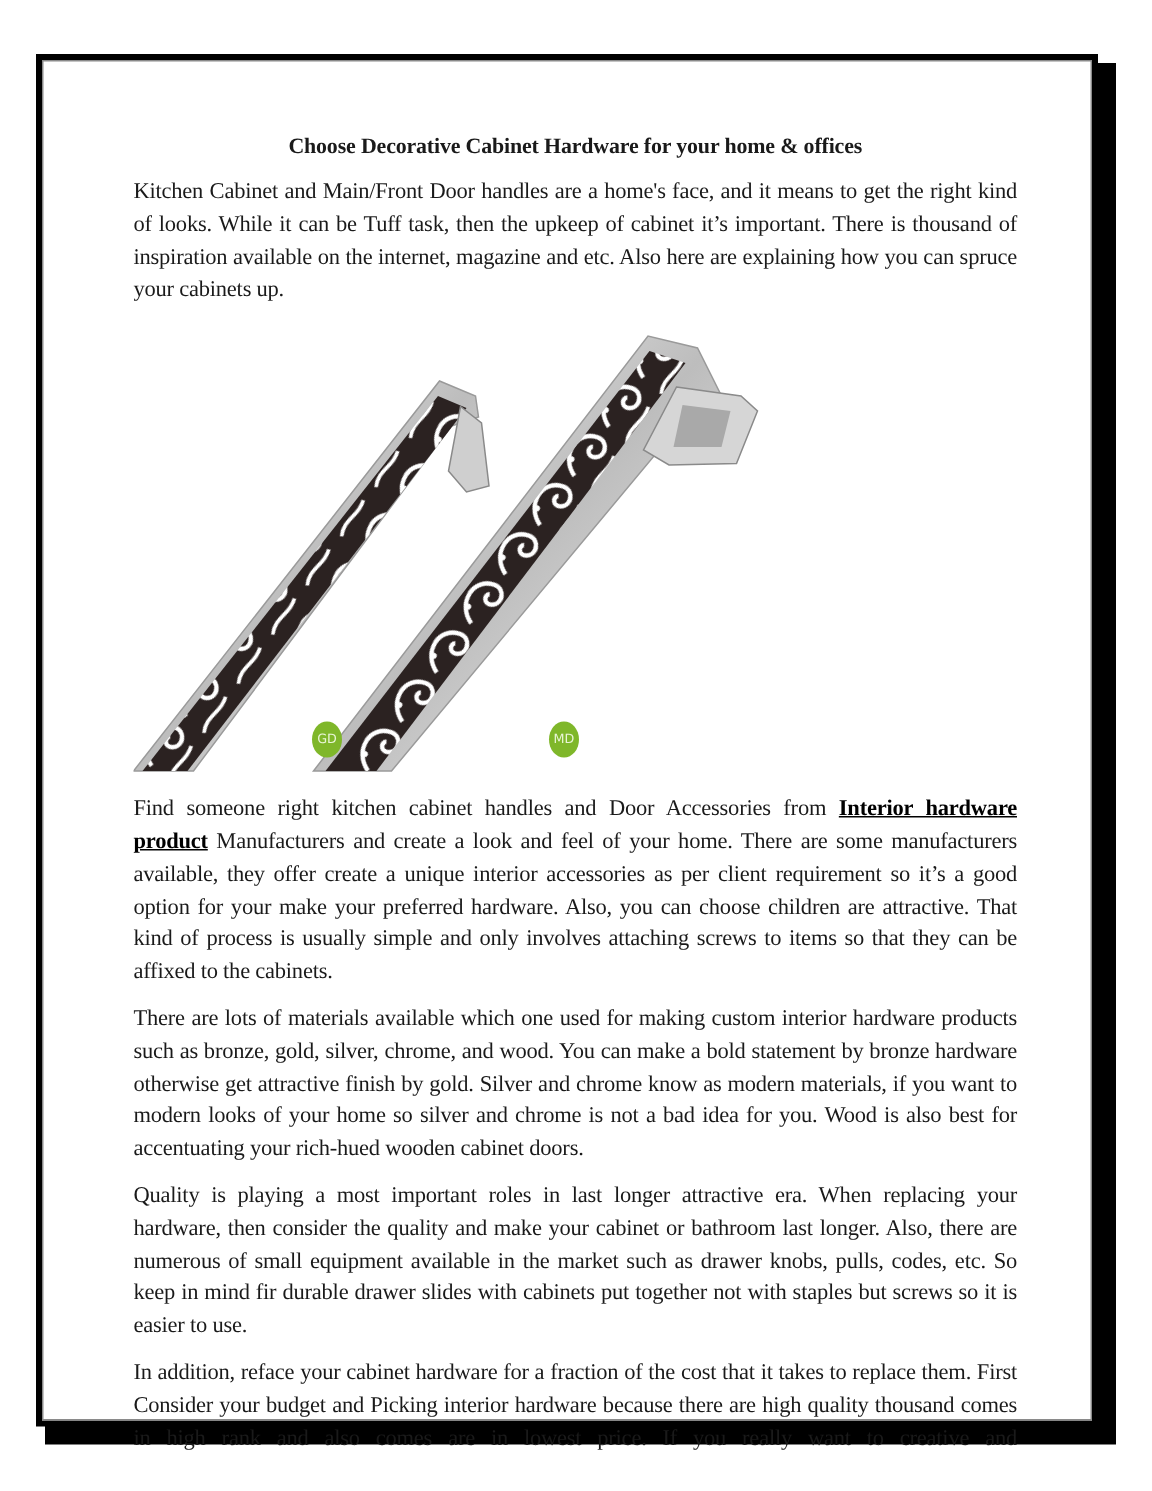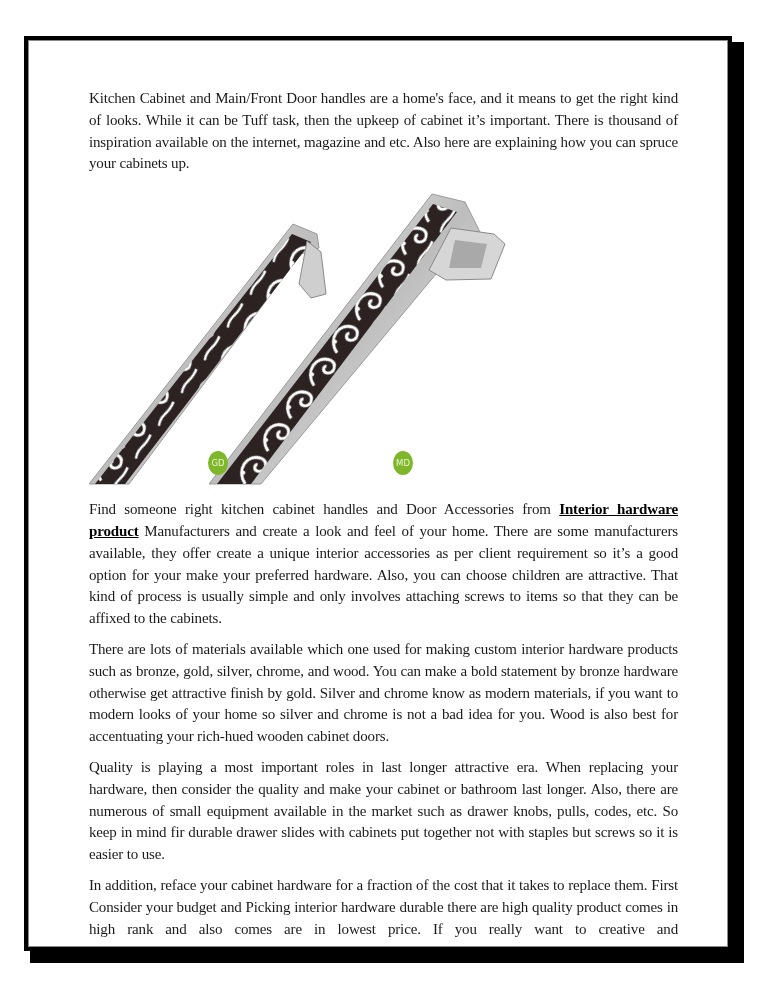--- a/index.html
+++ b/index.html
@@ -17,20 +17,21 @@
 </style>
 </head>
 <body>
 
 <div class="page-shadow"></div>
 <div class="page-frame"></div>
 <div class="page-inner-line"></div>
 <div class="page-inner-white"></div>
 
 <div class="content">
+  <h1 class="title">Choose Decorative Cabinet Hardware for your home &amp; offices</h1>
 
   <p class="para">Kitchen Cabinet and Main/Front Door handles are a home's face, and it means to get the right kind of looks. While it can be Tuff task, then the upkeep of cabinet it’s important. There is thousand of inspiration available on the internet, magazine and etc. Also here are explaining how you can spruce your cabinets up.</p>
 
   <div class="figure">
     <svg width="600" height="303" viewBox="0 0 600 303">
       <defs>
         <linearGradient id="chrome" x1="0" y1="0" x2="1" y2="1">
           <stop offset="0" stop-color="#f4f4f4"></stop>
           <stop offset="0.5" stop-color="#bdbdbd"></stop>
           <stop offset="1" stop-color="#efefef"></stop>
@@ -46,23 +47,23 @@
       <polygon points="0,300 204,40 228,50 230,64 212,70 40,300" fill="url(#chrome)" stroke="#9a9a9a" stroke-width="1"></polygon>
       <polygon points="6,300 203,50 222,58 36,300" fill="url(#scroll)"></polygon>
       <polygon points="218,57 232,68 237,110 222,114 210,100" fill="#cfcfcf" stroke="#8a8a8a" stroke-width="1"></polygon>
 
       <polygon points="120,300 343,10 376,18 392,50 372,60 172,300" fill="url(#chrome)" stroke="#9a9a9a" stroke-width="1"></polygon>
       <polygon points="128,300 344,20 368,28 162,300" fill="url(#scroll)"></polygon>
       <polygon points="362,44 405,50 416,60 402,95 357,96 340,86" fill="#d6d6d6" stroke="#8a8a8a" stroke-width="1"></polygon>
       <polygon points="366,56 398,60 392,84 360,84" fill="#a9a9a9"></polygon>
     </svg>
     <div class="badge" style="left:119px; top:267px;">GD</div>
-    <div class="badge" style="left:277px; top:267px;margin-left:27px;">MD</div>
+    <div class="badge" style="left:277px; top:267px;">MD</div>
   </div>
 
   <p class="para"><span>Find someone right kitchen cabinet handles and Door Accessories from </span><a class="link" href="#">Interior hardware product</a><span> Manufacturers and create a look and feel of your home. There are some manufacturers available, they offer create a unique interior accessories as per client requirement so it’s a good option for your make your preferred hardware. Also, you can choose children are attractive. That kind of process is usually simple and only involves attaching screws to items so that they can be affixed to the cabinets.</span></p>
 
   <p class="para">There are lots of materials available which one used for making custom interior hardware products such as bronze, gold, silver, chrome, and wood. You can make a bold statement by bronze hardware otherwise get attractive finish by gold. Silver and chrome know as modern materials, if you want to modern looks of your home so silver and chrome is not a bad idea for you. Wood is also best for accentuating your rich-hued wooden cabinet doors.</p>
 
   <p class="para">Quality is playing a most important roles in last longer attractive era. When replacing your hardware, then consider the quality and make your cabinet or bathroom last longer. Also, there are numerous of small equipment available in the market such as drawer knobs, pulls, codes, etc. So keep in mind fir durable drawer slides with cabinets put together not with staples but screws so it is easier to use.</p>
 
-  <p class="para" style="text-align-last:justify;">In addition, reface your cabinet hardware for a fraction of the cost that it takes to replace them. First Consider your budget and Picking interior hardware durable there are high quality product comes in high rank and also comes are in lowest price. If you really want to creative and</p>
+  <p class="para" style="text-align-last:justify;">In addition, reface your cabinet hardware for a fraction of the cost that it takes to replace them. First Consider your budget and Picking interior hardware because there are high quality thousand comes in high rank and also comes are in lowest price. If you really want to creative and</p>
 </div>
 
 </body></html>

